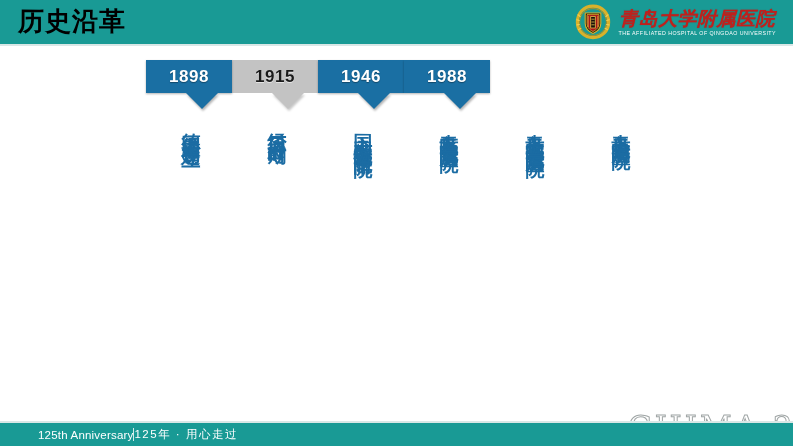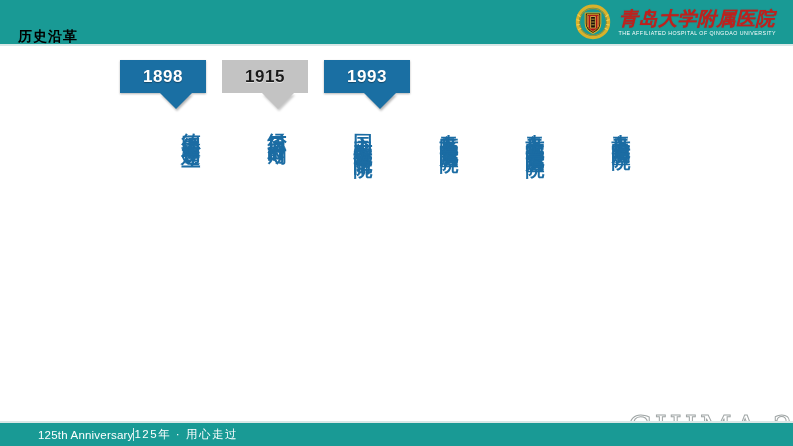--- a/index.html
+++ b/index.html
@@ -21,27 +21,26 @@
     left: 0;
     top: 0;
     width: 793px;
     height: 44px;
     background: #199a95;
   }
   .header-title {
     position: absolute;
     left: 18px;
     top: 8px;
-    font-size: 14px;
+    font-size: 26px;
     font-weight: bold;
     color: #000000;
     letter-spacing: 1px;
     line-height: 26px;
     white-space: nowrap;
-    margin-top: 15px;
   }
   .header-underline {
     position: absolute;
     left: 0;
     top: 44px;
     width: 793px;
     height: 2px;
     background: #d9e7e6;
   }
 
@@ -83,25 +82,24 @@
     color: #ffffff;
     letter-spacing: 0.45px;
     line-height: 8px;
     white-space: nowrap;
     transform: scaleX(1.02);
   }
 
   
   .timeline {
     position: absolute;
-    left: 120px;
+    left: 146px;
     top: 60px;
     height: 33px;
     display: flex;
-    gap: 16px;
   }
   .year-cell {
     position: relative;
     width: 86px;
     height: 33px;
     box-sizing: border-box;
   }
   .year-cell.blue {
     background: #1a6fa3;
     box-shadow: 0 1px 2px rgba(0,0,0,0.30);
@@ -270,21 +268,25 @@
 <div class="timeline">
   <div class="year-cell blue">
     <div class="year-label">1898</div>
     <div class="pointer"></div>
   </div>
   <div class="year-cell gray">
     <div class="year-label">1915</div>
     <div class="pointer"></div>
   </div>
   <div class="year-cell blue">
-    <div class="year-label">1993</div>
+    <div class="year-label">1946</div>
+    <div class="pointer"></div>
+  </div>
+  <div class="year-cell blue">
+    <div class="year-label">1988</div>
     <div class="pointer"></div>
   </div>
 </div>
 
 <div class="v-label" style="left:180px;">德国人最初建立</div>
 <div class="v-label" style="left:266px;">经历日占时期</div>
 <div class="v-label" style="left:352px;">国立山东大学医学院附院</div>
 <div class="v-label" style="left:438px;">青岛医学院附属医院</div>
 <div class="v-label" style="left:524px;">青岛大学医学院附属医院</div>
 <div class="v-label" style="left:610px;">青岛大学附属医院</div>

